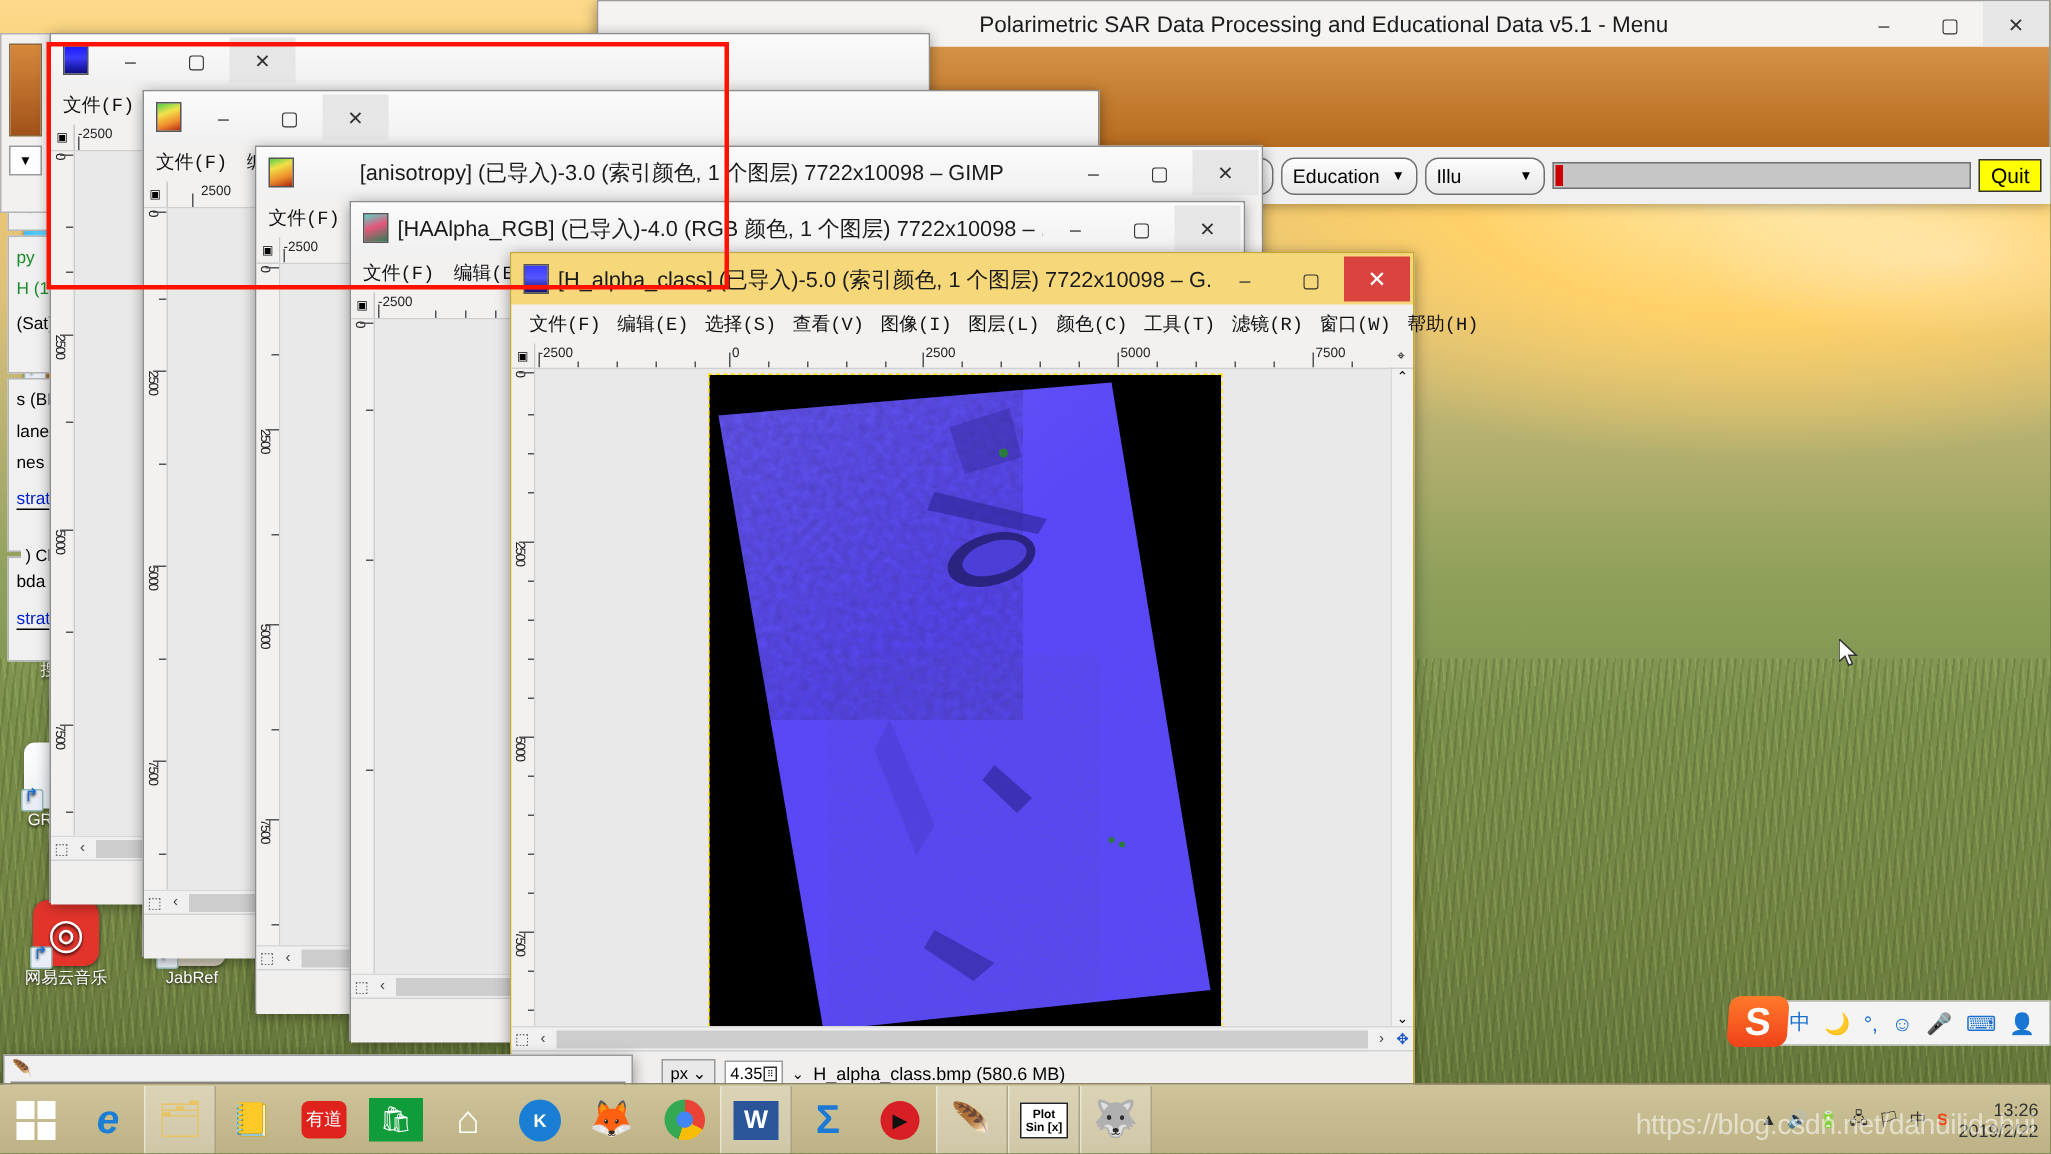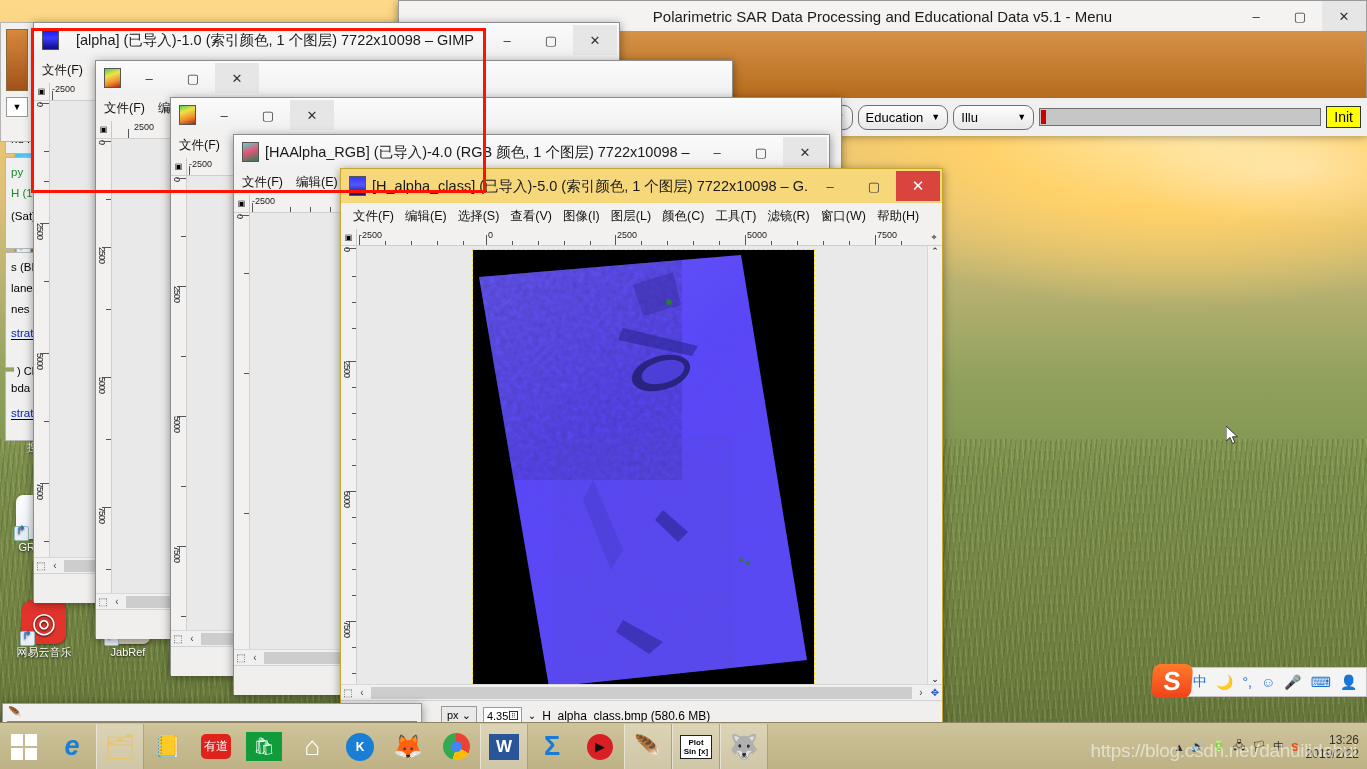--- a/index.html
+++ b/index.html
@@ -47,21 +47,21 @@
   .tb-icon { width:17px;height:20px; flex:0 0 17px; margin-right:6px; border:1px solid #555;}
   .tb-title { flex:1 1 auto; text-align:center; font-size:14.5px; color:#1a1a1a; white-space:nowrap;
               overflow:hidden; }
   .tb-btns { display:flex; align-items:center; height:100%; }
   .tb-btn { width:44px; height:30px; display:flex; align-items:center; justify-content:center;
             font-size:13px; color:#333; }
   .tb-btn.close { background:#e6e6e6; }
   .tb-btn.close.red { background:#d9443f; color:#fff; font-size:15px;}
   .menubar { height:26px; display:flex; align-items:center; padding-left:8px; gap:13px;
              font-size:12.5px; color:#111; background:#f2f1f0; border-bottom:0px; white-space:nowrap;}
-  .menubar span{ cursor:default; }
+  .menubar span{ cursor:default;font-family:Liberation Mono, monospace; }
   .rulerrow { height:18px; display:flex; background:#f2f1f0; border-bottom:1px solid #cfcfcf;}
   .rulercorner{ width:16px; border-right:1px solid #c8c8c8; display:flex;align-items:center;justify-content:center;font-size:8px;}
   .hruler { flex:1; position:relative; background:#f2f1f0; overflow:hidden; font-size:9px; color:#222;}
   .hruler .tick{ position:absolute; bottom:0; width:1px; background:#555; }
   .hruler .lbl { position:absolute; top:1px; font-size:9px; }
   .vruler { width:16px; position:relative; background:#f2f1f0; border-right:1px solid #cfcfcf;
             overflow:hidden; font-size:9px; color:#222;}
   .vruler .tick{ position:absolute; right:0; height:1px; background:#555;}
   .vruler .lbl { position:absolute; left:1px; font-size:9px; writing-mode:vertical-rl; letter-spacing:-1px;}
   .canvasarea{ background:#e9e9e9; position:relative; overflow:hidden; }
@@ -213,27 +213,26 @@
     <span>Education</span>
       <span class="car">▼</span>
   </div>
   <div class="polbtn" style="width:84px;justify-content:space-between;">
     <span>Illu</span>
       <span class="car">▼</span>
   </div>
   <div class="progress">
       <div class="red"></div>
     </div>
-  <div class="quitbtn"><span>Init</span></div>
+  <div class="quitbtn"><span>Quit</span></div>
 </div>
 
 <div class="win gimpwin" style="left:33px; top:22px; width:587px; height:580px; z-index:10;">
   <div class="titlebar">
     <span class="tb-icon" style="background:linear-gradient(180deg,#1a1aff 0%,#3b3bff 40%,#0b0b80 100%);"></span>
-    <span class="tb-title">[alpha] (已导入)-1.0 (索引颜色, 1 个图层) 7722x10098 – GIMP</span>
     <div class="tb-btns">
       <div class="tb-btn">–</div>
       <div class="tb-btn">▢</div>
       <div class="tb-btn close">✕</div>
     </div>
   </div>
   <div class="menubar">
     <span>文件(F)</span>
   </div>
   <div class="rulerrow">
@@ -322,20 +321,21 @@
     <span class="arrowbtn">⬚</span>
     <span class="arrowbtn">‹</span>
     <div class="trough"></div>
   </div>
   <div class="statusbar"></div>
 </div>
 
 <div class="win gimpwin" style="left:170px; top:97px; width:672px; height:578px; z-index:14;">
   <div class="titlebar">
     <span class="tb-icon" style="background:linear-gradient(160deg,#57d04b 0%,#f0e047 30%,#ee8e2c 66%,#a7280f 100%);"></span>
+    <span class="tb-title">[anisotropy] (已导入)-3.0 (索引颜色, 1 个图层) 7722x10098 – GIMP</span>
     <div class="tb-btns">
       <div class="tb-btn">–</div>
       <div class="tb-btn">▢</div>
       <div class="tb-btn close">✕</div>
     </div>
   </div>
   <div class="menubar">
     <span>文件(F)</span>
   </div>
   <div class="rulerrow">

